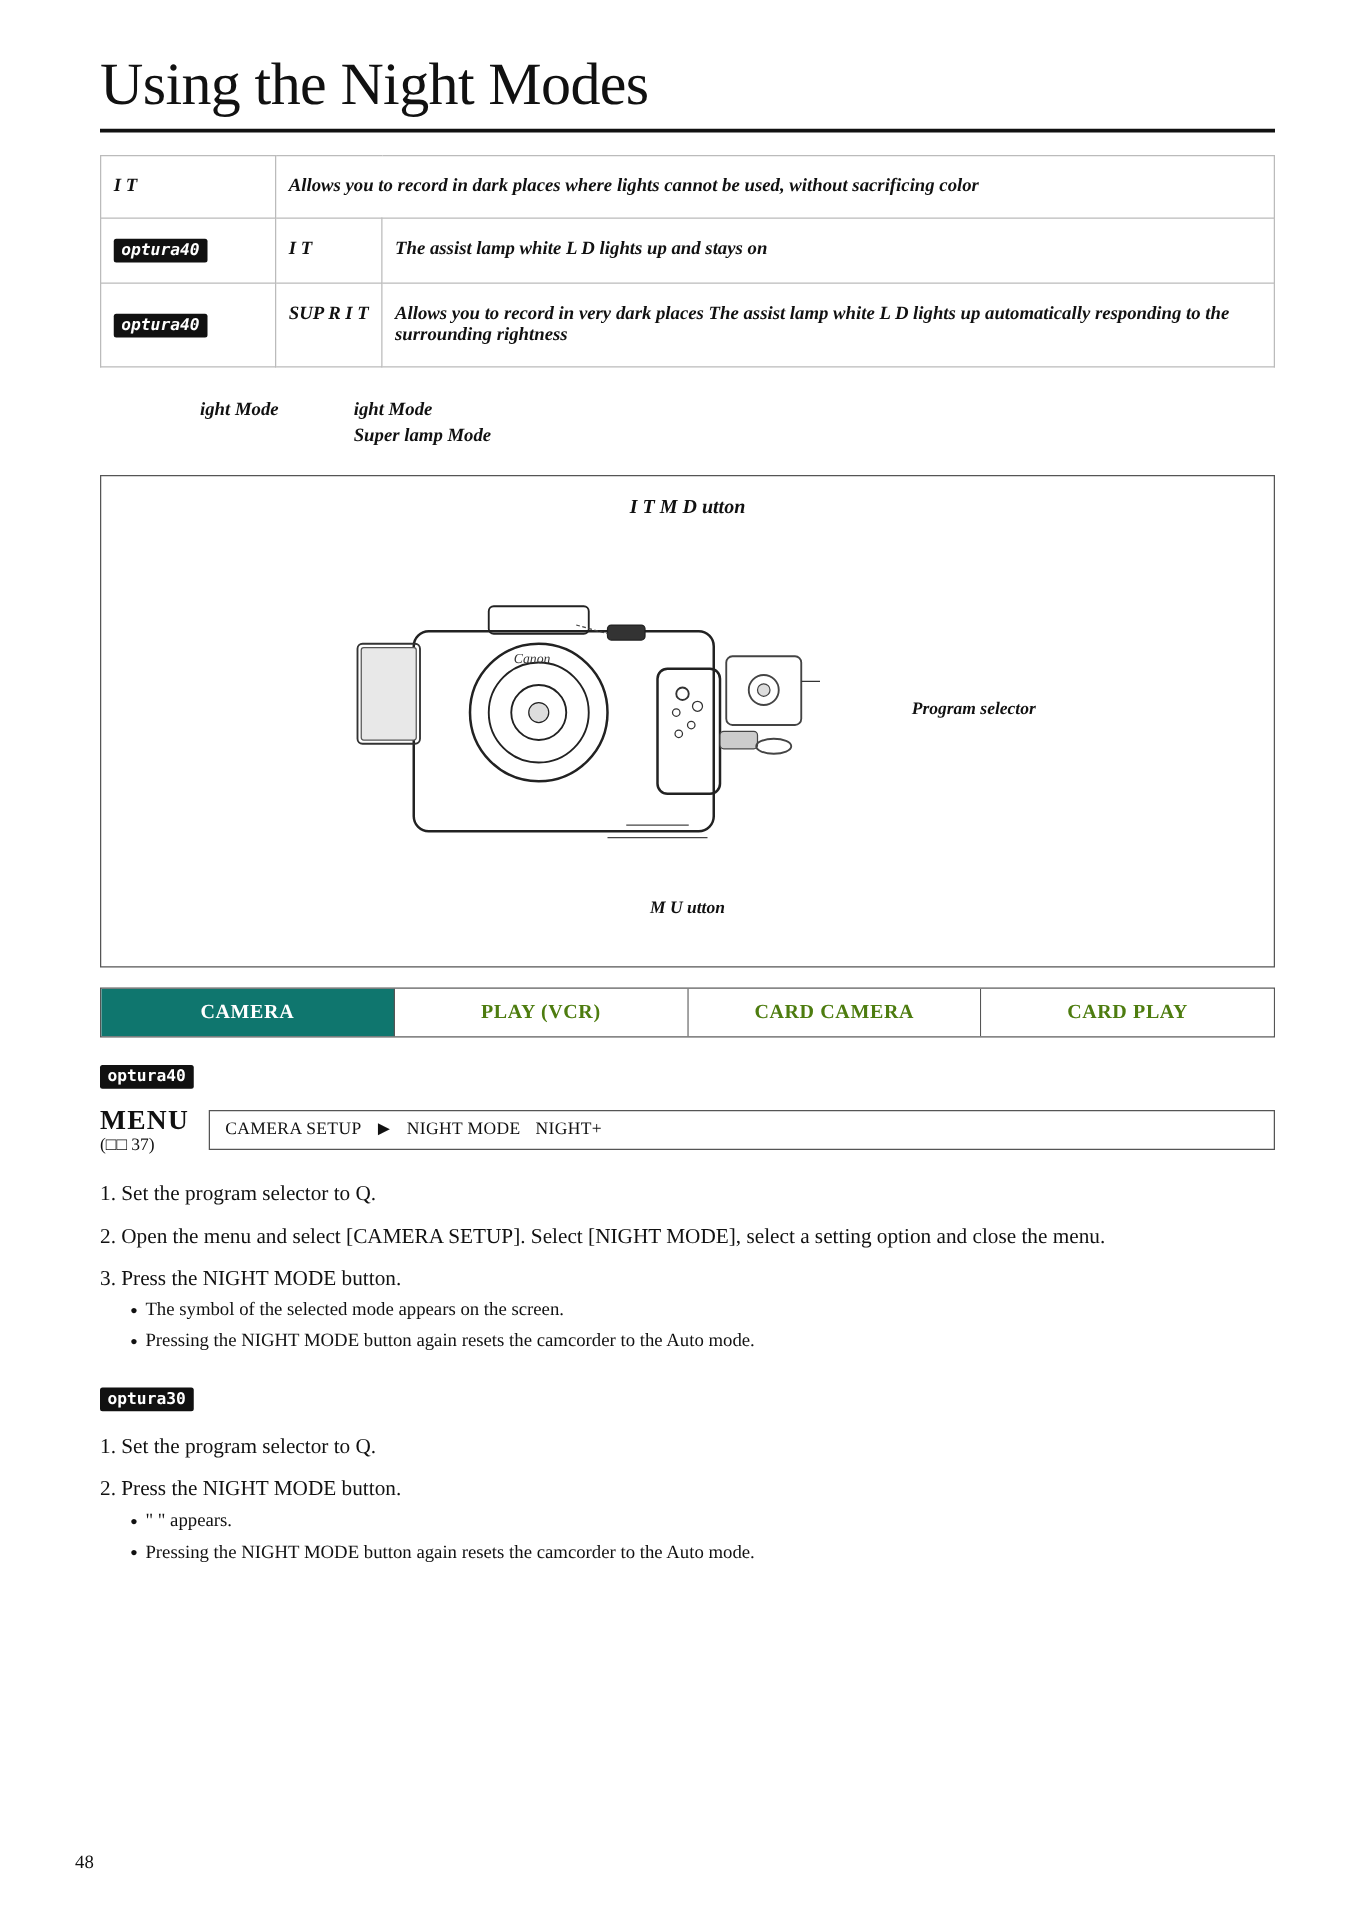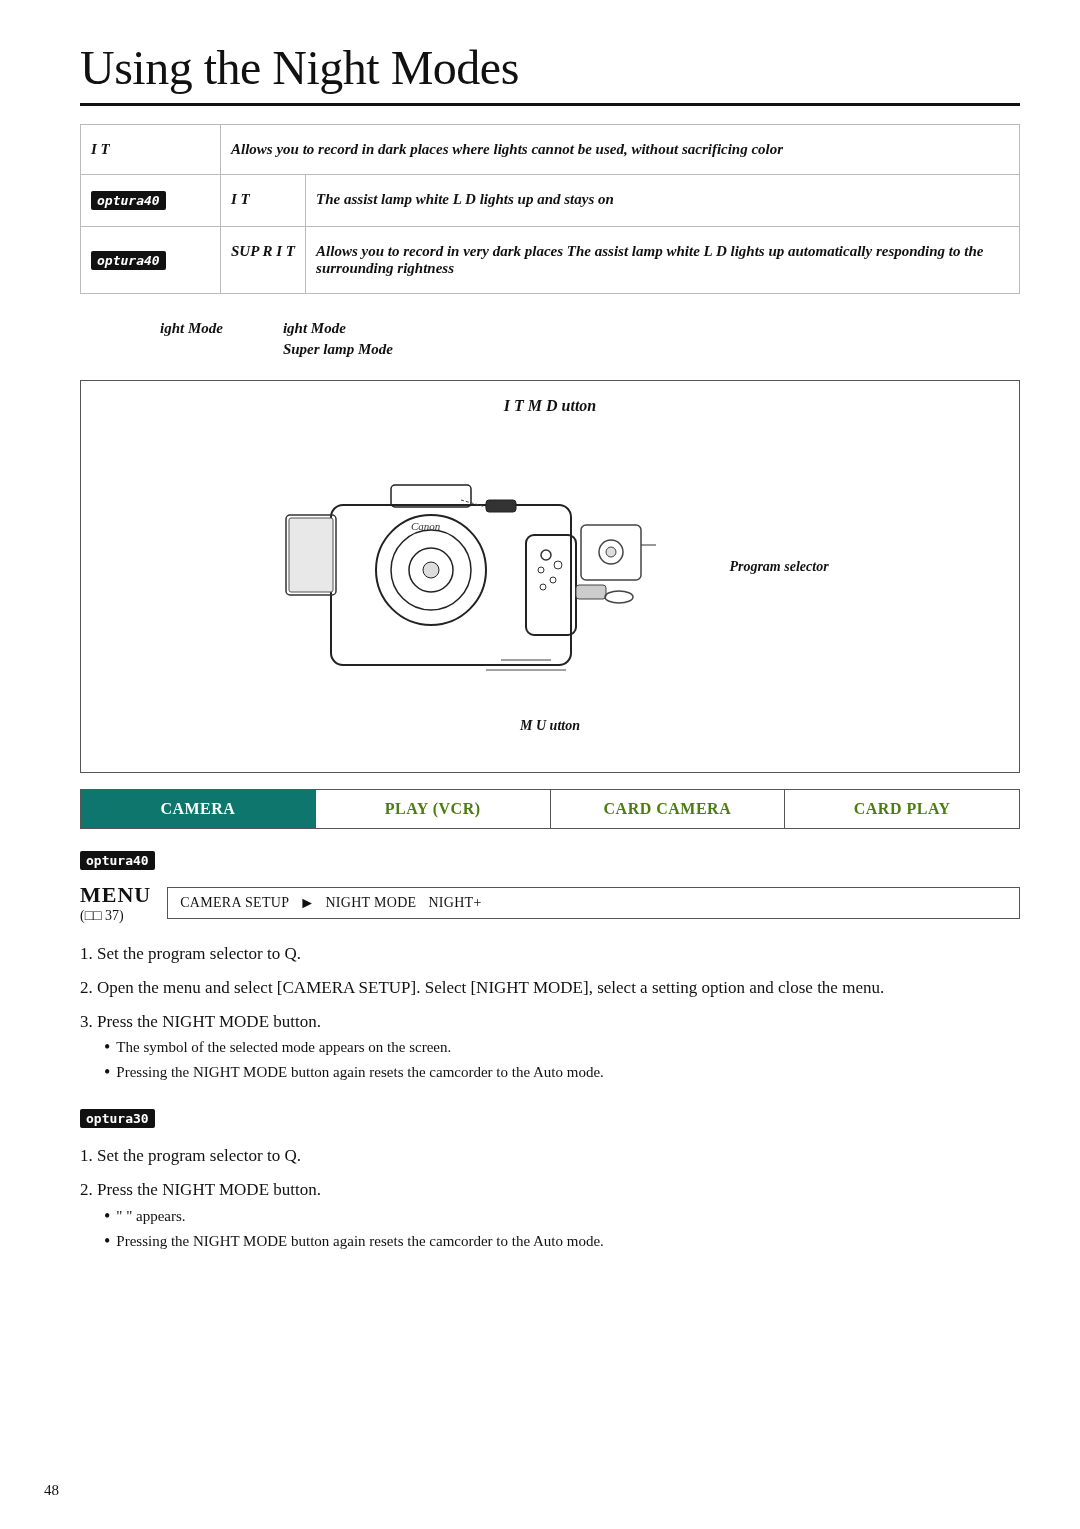--- a/index.html
+++ b/index.html
@@ -208,21 +208,21 @@
       display: flex;
       gap: 6px;
       align-items: flex-start;
       line-height: 1.4;
     }
     .bullet { font-size: 18px; line-height: 1; margin-top: 1px; }
 
     .page-num {
       position: absolute;
       bottom: 30px;
-      left: 44px;
+      left: 60px;
       font-size: 15px;
     }
 
     
     .cam-svg {
       width: 430px;
       height: 280px;
     }
   </style>
 </head>

